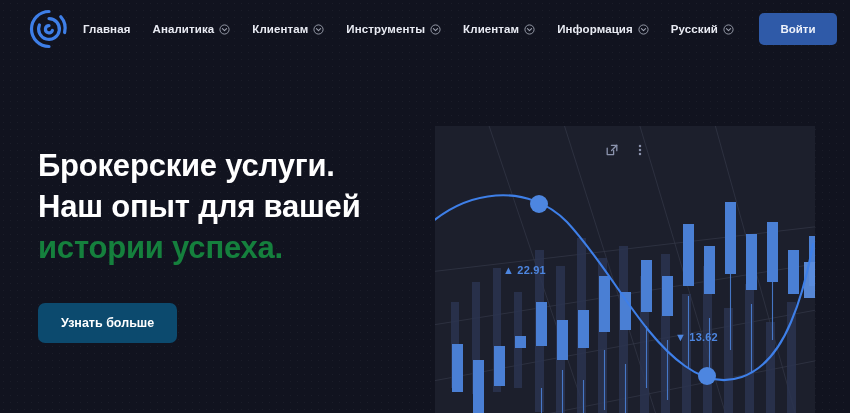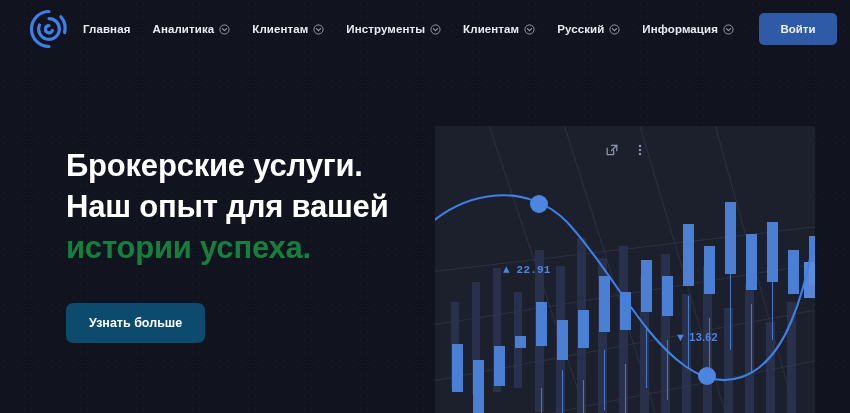--- a/index.html
+++ b/index.html
@@ -59,21 +59,20 @@
 
   
   .hero{
     position:relative; z-index:4;
     display:flex;
     height:355px;
   }
   .hero-left{
     width:435px;
     padding:88px 0 0 38px;
-    margin-left:28px;
   }
   .headline{
     font-size:31px;
     line-height:1.32;
     font-weight:700;
     letter-spacing:-0.2px;
     color:#ffffff;
   }
   .headline .accent{ color:#15803d; }
 
@@ -112,21 +111,21 @@
   .tool-btn svg{ display:block; }
 
   .pt-label{
     position:absolute;
     font-size:11px; font-weight:700;
     color:#4d86e0;
     letter-spacing:.2px;
     white-space:nowrap;
     z-index:3;
   }
-  .pt-high{ left:68px; top:138px;font-family:Liberation Mono, monospace; }
+  .pt-high{ left:68px; top:138px; }
   .pt-low{ left:240px; top:205px;text-align:center; }
 </style>
 </head>
 <body>
 
 <div class="dot-texture"></div>
 
 <header class="header">
 
   <div class="logo-wrap">
@@ -172,29 +171,29 @@
 
     <div class="nav-item">
       <span>Клиентам</span>
       <svg class="chev" viewBox="0 0 12 12">
         <circle cx="6" cy="6" r="5" fill="none" stroke="#cfd4e2" stroke-width="1"></circle>
         <path d="M3.7 5 L6 7.3 L8.3 5" fill="none" stroke="#cfd4e2" stroke-width="1.1" stroke-linecap="round" stroke-linejoin="round"></path>
       </svg>
     </div>
 
     <div class="nav-item">
+      <span>Информация</span>
+      <svg class="chev" viewBox="0 0 12 12">
+        <circle cx="6" cy="6" r="5" fill="none" stroke="#cfd4e2" stroke-width="1"></circle>
+        <path d="M3.7 5 L6 7.3 L8.3 5" fill="none" stroke="#cfd4e2" stroke-width="1.1" stroke-linecap="round" stroke-linejoin="round"></path>
+      </svg>
+    </div>
+
+    <div class="nav-item">
       <span>Русский</span>
-      <svg class="chev" viewBox="0 0 12 12">
-        <circle cx="6" cy="6" r="5" fill="none" stroke="#cfd4e2" stroke-width="1"></circle>
-        <path d="M3.7 5 L6 7.3 L8.3 5" fill="none" stroke="#cfd4e2" stroke-width="1.1" stroke-linecap="round" stroke-linejoin="round"></path>
-      </svg>
-    </div>
-
-    <div class="nav-item">
-      <span>Информация</span>
       <svg class="chev" viewBox="0 0 12 12">
         <circle cx="6" cy="6" r="5" fill="none" stroke="#cfd4e2" stroke-width="1"></circle>
         <path d="M3.7 5 L6 7.3 L8.3 5" fill="none" stroke="#cfd4e2" stroke-width="1.1" stroke-linecap="round" stroke-linejoin="round"></path>
       </svg>
     </div>
 
     <button class="login-btn">Войти</button>
   </nav>
 </header>
 

